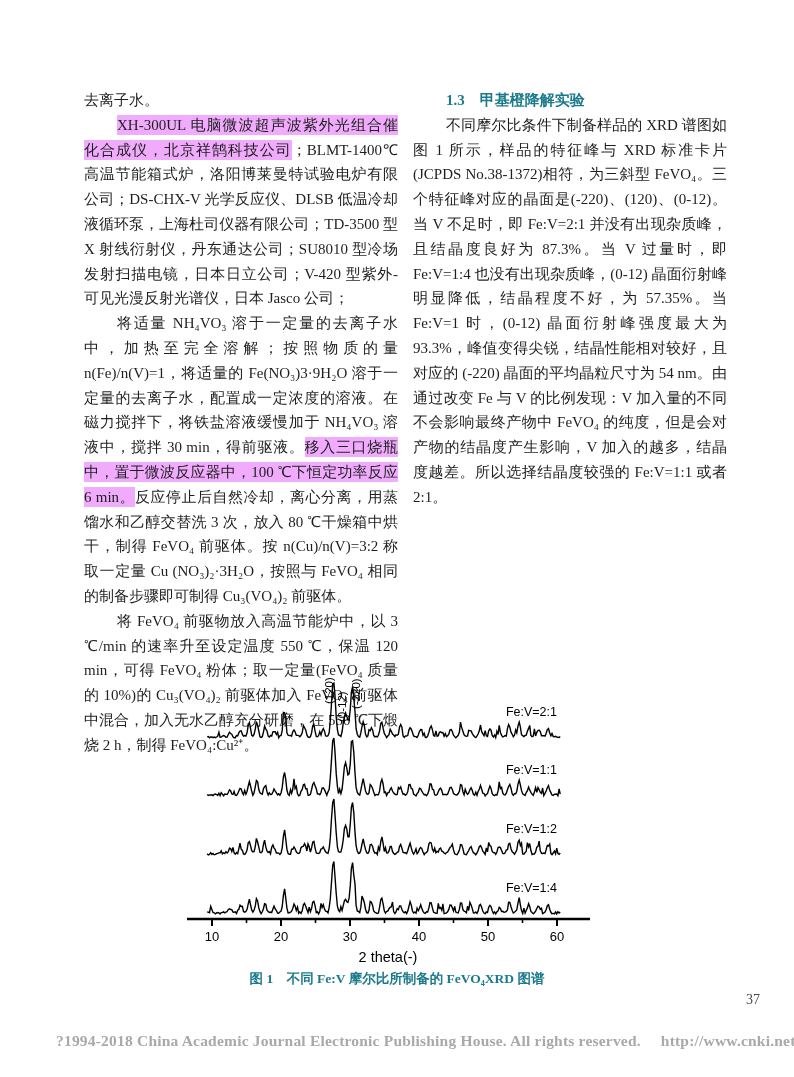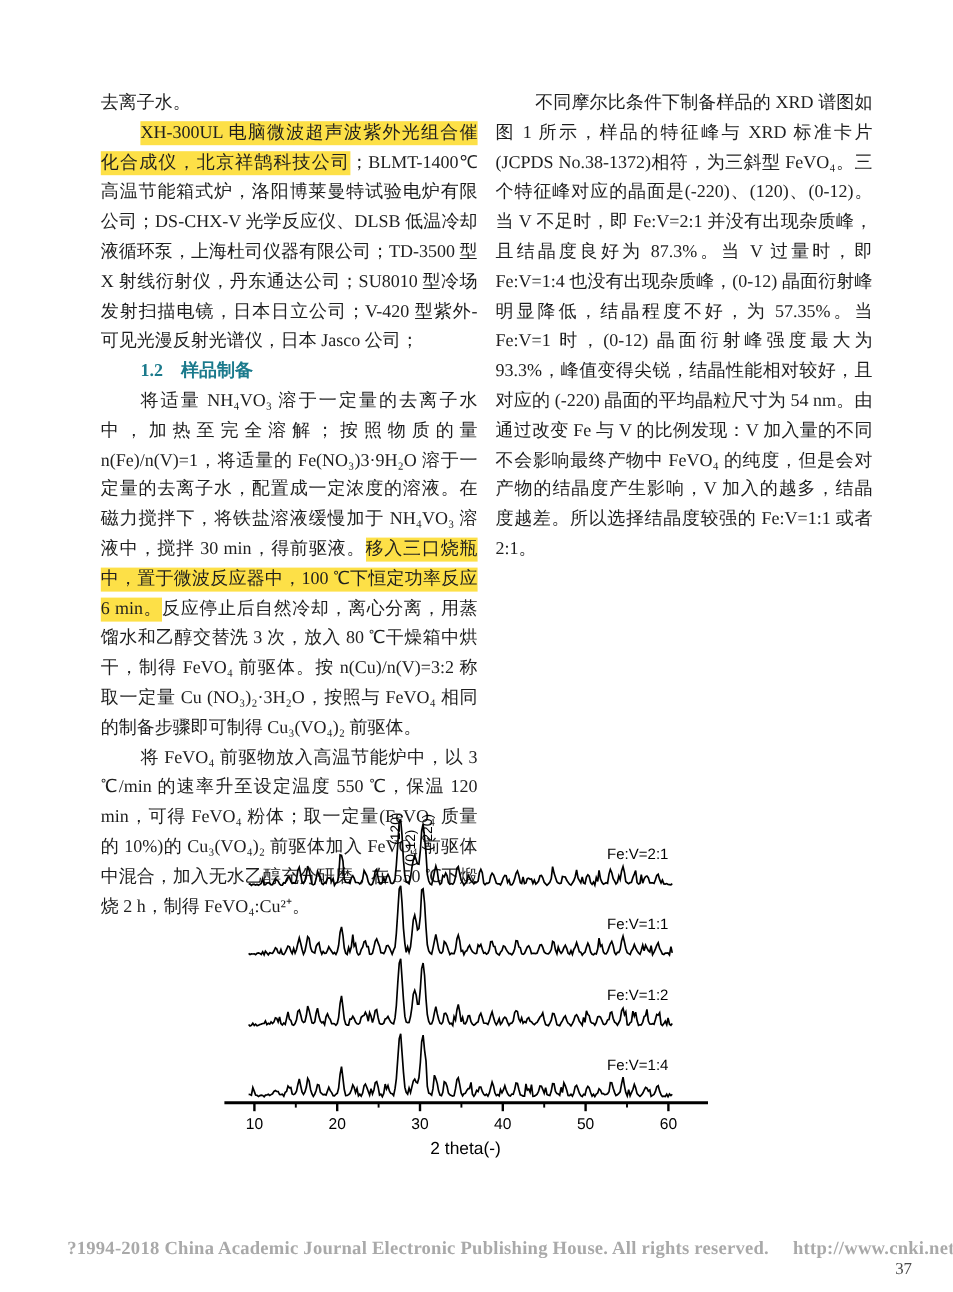--- a/index.html
+++ b/index.html
@@ -1,46 +1,46 @@
 <!DOCTYPE html>
 <html><head>
 <meta charset="utf-8">
 <style>
   html,body{margin:0;padding:0;background:#ffffff;}
   .page{position:relative;width:794px;height:1077px;background:#ffffff;overflow:hidden;
         font-family:"Liberation Serif",serif;color:#1e1e1e;}
-  .col{position:absolute;top:74px;width:314px;font-size:15px;line-height:24.8px;
+  .col{position:absolute;top:88px;width:314px;font-size:15px;line-height:24.8px;
        text-align:justify;}
   .col.left{left:84px;}
   .col.right{left:413px;}
   .para{margin:0;}
   .para.indent{text-indent:2.2em;}
   .sec-heading{margin:0;text-indent:2.2em;font-weight:700;color:#1b7a8c;}
   .sec-heading.black{color:#111111;}
-  mark{background:#fde047;color:inherit;padding:2px 0;}
+  mark{background:#f0abfc;color:inherit;padding:2px 0;}
   .figure{position:absolute;left:150px;top:659px;width:494px;margin:0;}
   .figure svg{display:block;}
   .caption{margin-top:5px;text-align:center;font-size:13.5px;font-weight:700;color:#1b7a8c;}
-  .pageno{position:absolute;left:746px;top:1051px;font-size:14px;color:#4a4a4a;}
+  .pageno{position:absolute;left:746px;top:992px;font-size:14px;color:#4a4a4a;}
   .footer{position:absolute;left:28px;top:1032px;width:745px;font-size:15.5px;font-weight:700;
           color:#a9a9a9;letter-spacing:0.2px;white-space:nowrap;margin-left:28px;}
   .footer .gap{display:inline-block;width:20px;}
 </style>
 </head>
 <body>
 
 <div class="page">
   <div class="col left" id="left-col">
       <p class="para"><span>去离子水。</span></p>
       <p class="para indent"><mark>XH-300UL 电脑微波超声波紫外光组合催化合成仪，北京祥鹄科技公司</mark><span>；BLMT-1400℃ 高温节能箱式炉，洛阳博莱曼特试验电炉有限公司；DS-CHX-V 光学反应仪、DLSB 低温冷却液循环泵，上海杜司仪器有限公司；TD-3500 型 X 射线衍射仪，丹东通达公司；SU8010 型冷场发射扫描电镜，日本日立公司；V-420 型紫外-可见光漫反射光谱仪，日本 Jasco 公司；</span></p>
-      <div class="sec-heading">1.2　样品制备</div>
       <p class="para indent"><span>将适量 NH₄VO₃ 溶于一定量的去离子水中，加热至完全溶解；按照物质的量 n(Fe)/n(V)=1，将适量的 Fe(NO₃)3·9H₂O 溶于一定量的去离子水，配置成一定浓度的溶液。在磁力搅拌下，将铁盐溶液缓慢加于 NH₄VO₃ 溶液中，搅拌 30 min，得前驱液。</span><mark>移入三口烧瓶中，置于微波反应器中，100 ℃下恒定功率反应 6 min。</mark><span>反应停止后自然冷却，离心分离，用蒸馏水和乙醇交替洗 3 次，放入 80 ℃干燥箱中烘干，制得 FeVO₄ 前驱体。按 n(Cu)/n(V)=3:2 称取一定量 Cu (NO₃)₂·3H₂O，按照与 FeVO₄ 相同的制备步骤即可制得 Cu₃(VO₄)₂ 前驱体。</span></p>
       <p class="para indent"><span>将 FeVO₄ 前驱物放入高温节能炉中，以 3 ℃/min 的速率升至设定温度 550 ℃，保温 120 min，可得 FeVO₄ 粉体；取一定量(FeVO₄ 质量的 10%)的 Cu₃(VO₄)₂ 前驱体加入 FeVO₄ 前驱体中混合，加入无水乙醇充分研磨，在 550 ℃下煅烧 2 h，制得 FeVO₄:Cu²⁺。</span></p>
     </div>
   <div class="col right" id="right-col">
+      <div class="sec-heading">1.3　甲基橙降解实验</div>
       <p class="para indent"><span>不同摩尔比条件下制备样品的 XRD 谱图如图 1 所示，样品的特征峰与 XRD 标准卡片(JCPDS No.38-1372)相符，为三斜型 FeVO₄。三个特征峰对应的晶面是(-220)、(120)、(0-12)。当 V 不足时，即 Fe:V=2:1 并没有出现杂质峰，且结晶度良好为 87.3%。当 V 过量时，即 Fe:V=1:4 也没有出现杂质峰，(0-12) 晶面衍射峰明显降低，结晶程度不好，为 57.35%。当 Fe:V=1 时，(0-12) 晶面衍射峰强度最大为 93.3%，峰值变得尖锐，结晶性能相对较好，且对应的 (-220) 晶面的平均晶粒尺寸为 54 nm。由通过改变 Fe 与 V 的比例发现：V 加入量的不同不会影响最终产物中 FeVO₄ 的纯度，但是会对产物的结晶度产生影响，V 加入的越多，结晶度越差。所以选择结晶度较强的 Fe:V=1:1 或者 2:1。</span></p>
     </div>
 
   <figure class="figure">
     <svg id="xrd-svg" width="494" height="306" viewBox="0 0 494 306">
         <polyline points="57.2,77.8 58.3,77.6 59.5,78.8 60.7,77.9 61.9,78.0 63.0,78.6 64.2,78.0 65.4,78.7 66.6,78.0 67.7,77.2 68.9,73.2 70.1,78.3 71.2,78.2 72.4,77.0 73.6,76.6 74.8,77.0 75.9,78.3 77.1,78.2 78.3,75.5 79.5,73.3 80.6,74.5 81.8,75.2 83.0,77.7 84.1,78.7 85.3,78.7 86.5,76.6 87.7,76.9 88.8,73.9 90.0,72.1 91.2,71.8 92.4,75.4 93.5,77.2 94.7,76.6 95.9,77.0 97.1,73.8 98.2,66.5 99.4,63.7 100.6,69.8 101.7,76.2 102.9,77.2 104.1,75.2 105.3,69.9 106.4,62.7 107.6,66.1 108.8,72.0 110.0,77.8 111.1,78.4 112.3,77.7 113.5,72.9 114.6,67.0 115.8,70.1 117.0,72.0 118.2,77.2 119.3,78.1 120.5,76.5 121.7,77.1 122.9,72.9 124.0,72.6 125.2,72.7 126.4,75.5 127.6,73.3 128.7,78.7 129.9,76.8 131.1,76.5 132.2,71.7 133.4,53.4 134.6,53.8 135.8,58.6 136.9,73.8 138.1,76.2 139.3,76.6 140.5,76.4 141.6,77.2 142.8,72.5 144.0,70.9 145.1,72.8 146.3,76.4 147.5,76.4 148.7,76.6 149.8,77.7 151.0,76.3 152.2,73.8 153.4,66.5 154.5,68.5 155.7,70.9 156.9,75.9 158.0,77.9 159.2,78.5 160.4,77.7 161.6,73.9 162.7,66.7 163.9,65.4 165.1,72.4 166.3,77.4 167.4,77.8 168.6,76.7 169.8,72.7 171.0,76.0 172.1,72.0 173.3,69.6 174.5,72.2 175.6,76.8 176.8,77.3 178.0,76.7 179.2,73.6 180.3,61.8 181.5,44.3 182.7,25.2 183.9,24.2 185.0,36.7 186.2,57.8 187.4,70.6 188.5,76.0 189.7,76.4 190.9,77.4 192.1,72.5 193.2,64.3 194.4,57.7 195.6,53.9 196.8,57.4 197.9,60.9 199.1,61.2 200.3,49.6 201.4,33.1 202.6,27.6 203.8,39.2 205.0,52.2 206.1,69.7 207.3,75.2 208.5,77.6 209.7,78.3 210.8,73.9 212.0,67.7 213.2,62.7 214.4,66.9 215.5,75.0 216.7,77.9 217.9,76.8 219.0,70.7 220.2,71.7 221.4,68.6 222.6,70.9 223.7,76.5 224.9,77.8 226.1,77.3 227.3,77.9 228.4,76.3 229.6,71.9 230.8,64.4 231.9,63.2 233.1,69.2 234.3,74.5 235.5,76.3 236.6,78.6 237.8,77.0 239.0,75.7 240.2,70.3 241.3,72.3 242.5,75.0 243.7,76.0 244.9,77.5 246.0,75.9 247.2,76.3 248.4,75.2 249.5,68.3 250.7,65.5 251.9,68.3 253.1,77.0 254.2,78.3 255.4,76.9 256.6,77.1 257.8,76.3 258.9,71.1 260.1,68.7 261.3,70.2 262.4,73.2 263.6,77.0 264.8,77.5 266.0,77.6 267.1,78.4 268.3,76.0 269.5,72.3 270.7,70.5 271.8,70.7 273.0,76.4 274.2,74.3 275.3,78.3 276.5,78.4 277.7,76.8 278.9,73.4 280.0,69.0 281.2,66.9 282.4,70.6 283.6,76.6 284.7,77.2 285.9,71.8 287.1,77.3 288.3,76.8 289.4,73.2 290.6,72.8 291.8,73.8 292.9,73.5 294.1,77.2 295.3,74.5 296.5,77.7 297.6,76.8 298.8,75.2 300.0,70.8 301.2,70.6 302.3,72.5 303.5,76.2 304.7,77.6 305.8,78.8 307.0,77.6 308.2,76.3 309.4,73.1 310.5,63.2 311.7,68.6 312.9,72.3 314.1,75.8 315.2,76.8 316.4,77.3 317.6,76.9 318.7,71.4 319.9,71.6 321.1,71.9 322.3,74.6 323.4,76.3 324.6,77.8 325.8,78.6 327.0,76.8 328.1,75.0 329.3,71.8 330.5,66.0 331.7,72.7 332.8,74.7 334.0,76.7 335.2,71.7 336.3,76.8 337.5,77.4 338.7,71.8 339.9,70.0 341.0,71.2 342.2,76.5 343.4,78.0 344.6,76.0 345.7,78.6 346.9,72.3 348.1,75.5 349.2,66.3 350.4,73.4 351.6,76.3 352.8,77.9 353.9,77.3 355.1,76.6 356.3,77.1 357.5,69.4 358.6,65.5 359.8,68.3 361.0,73.2 362.2,75.3 363.3,77.7 364.5,76.3 365.7,70.9 366.8,73.9 368.0,66.8 369.2,63.1 370.4,68.2 371.5,75.7 372.7,76.6 373.9,77.5 375.1,76.5 376.2,76.2 377.4,72.2 378.6,69.4 379.7,66.4 380.9,76.4 382.1,77.7 383.3,77.1 384.4,69.9 385.6,77.0 386.8,73.4 388.0,71.5 389.1,71.0 390.3,72.6 391.5,76.8 392.6,76.7 393.8,76.7 395.0,77.2 396.2,74.2 397.3,70.6 398.5,69.5 399.7,74.0 400.9,76.8 402.0,74.5 403.2,77.6 404.4,77.7 405.6,77.3 406.7,78.1 407.9,78.2 409.1,78.4 410.2,77.4" fill="none" stroke="#000000" stroke-width="1.4"></polyline>
         <text x="407" y="57" text-anchor="end" font-size="12.5" font-family="&quot;Liberation Sans&quot;, sans-serif" fill="#000">Fe:V=2:1</text>
         <polyline points="57.2,135.5 58.3,136.5 59.5,135.9 60.7,136.0 61.9,135.8 63.0,136.5 64.2,135.4 65.4,135.1 66.6,135.5 67.7,136.4 68.9,134.2 70.1,136.7 71.2,133.7 72.4,135.1 73.6,136.7 74.8,135.0 75.9,135.3 77.1,135.4 78.3,133.5 79.5,130.8 80.6,131.7 81.8,134.9 83.0,135.4 84.1,132.4 85.3,136.1 86.5,136.5 87.7,134.7 88.8,132.1 90.0,129.4 91.2,130.0 92.4,133.7 93.5,135.7 94.7,131.4 95.9,135.2 97.1,132.2 98.2,127.2 99.4,122.6 100.6,127.2 101.7,132.0 102.9,136.2 104.1,133.7 105.3,127.7 106.4,121.5 107.6,122.9 108.8,130.6 110.0,133.8 111.1,134.6 112.3,135.2 113.5,129.6 114.6,127.7 115.8,126.6 117.0,132.9 118.2,136.1 119.3,133.9 120.5,135.4 121.7,135.3 122.9,133.0 124.0,129.9 125.2,132.1 126.4,133.9 127.6,135.8 128.7,134.8 129.9,136.3 131.1,133.7 132.2,128.7 133.4,118.0 134.6,113.5 135.8,120.6 136.9,131.0 138.1,135.4 139.3,136.4 140.5,130.7 141.6,134.2 142.8,130.0 144.0,119.9 145.1,129.5 146.3,127.4 147.5,134.8 148.7,136.8 149.8,136.2 151.0,132.4 152.2,130.4 153.4,125.8 154.5,125.2 155.7,129.8 156.9,129.8 158.0,136.1 159.2,136.3 160.4,135.4 161.6,130.5 162.7,125.5 163.9,123.5 165.1,126.7 166.3,129.7 167.4,134.9 168.6,135.0 169.8,135.7 171.0,133.5 172.1,129.2 173.3,128.9 174.5,130.7 175.6,133.3 176.8,136.2 178.0,132.8 179.2,130.2 180.3,118.7 181.5,100.6 182.7,81.8 183.9,79.1 185.0,93.1 186.2,114.4 187.4,127.3 188.5,134.6 189.7,130.2 190.9,134.6 192.1,130.0 193.2,120.0 194.4,107.6 195.6,103.6 196.8,109.1 197.9,115.9 199.1,114.8 200.3,104.4 201.4,82.6 202.6,81.7 203.8,93.5 205.0,113.7 206.1,128.3 207.3,133.5 208.5,135.2 209.7,136.1 210.8,131.3 212.0,125.2 213.2,119.7 214.4,125.9 215.5,131.9 216.7,134.8 217.9,135.4 219.0,133.9 220.2,125.6 221.4,126.9 222.6,129.5 223.7,133.0 224.9,136.5 226.1,135.4 227.3,135.7 228.4,135.7 229.6,131.9 230.8,123.3 231.9,120.3 233.1,125.0 234.3,133.7 235.5,133.0 236.6,136.5 237.8,133.8 239.0,133.4 240.2,130.3 241.3,128.7 242.5,132.0 243.7,134.0 244.9,135.1 246.0,135.7 247.2,135.4 248.4,128.5 249.5,129.8 250.7,128.0 251.9,132.0 253.1,135.3 254.2,134.8 255.4,136.2 256.6,135.4 257.8,132.4 258.9,125.7 260.1,125.5 261.3,129.6 262.4,129.8 263.6,135.0 264.8,136.0 266.0,136.9 267.1,134.6 268.3,133.1 269.5,129.2 270.7,129.8 271.8,132.2 273.0,134.2 274.2,135.7 275.3,135.6 276.5,136.7 277.7,135.0 278.9,131.6 280.0,124.9 281.2,125.1 282.4,130.2 283.6,130.9 284.7,135.8 285.9,136.3 287.1,135.5 288.3,132.8 289.4,130.2 290.6,129.2 291.8,131.6 292.9,135.7 294.1,135.4 295.3,135.5 296.5,135.7 297.6,135.2 298.8,132.0 300.0,128.5 301.2,128.3 302.3,130.5 303.5,134.3 304.7,135.3 305.8,135.8 307.0,135.9 308.2,134.5 309.4,132.3 310.5,125.5 311.7,126.2 312.9,132.7 314.1,135.8 315.2,130.3 316.4,133.6 317.6,135.4 318.7,134.0 319.9,130.7 321.1,128.7 322.3,131.5 323.4,135.4 324.6,136.2 325.8,133.2 327.0,136.3 328.1,132.4 329.3,130.3 330.5,126.4 331.7,130.2 332.8,134.2 334.0,134.5 335.2,136.9 336.3,135.4 337.5,134.6 338.7,130.4 339.9,127.0 341.0,129.4 342.2,134.4 343.4,136.2 344.6,136.7 345.7,135.6 346.9,136.0 348.1,131.9 349.2,122.8 350.4,129.6 351.6,128.4 352.8,134.2 353.9,135.7 355.1,135.9 356.3,134.1 357.5,130.5 358.6,127.5 359.8,125.5 361.0,129.2 362.2,134.8 363.3,136.4 364.5,134.7 365.7,134.7 366.8,132.2 368.0,125.1 369.2,121.2 370.4,126.2 371.5,131.4 372.7,134.9 373.9,135.7 375.1,136.4 376.2,133.5 377.4,131.7 378.6,128.1 379.7,130.9 380.9,133.4 382.1,135.2 383.3,136.2 384.4,133.0 385.6,128.5 386.8,133.3 388.0,128.6 389.1,130.8 390.3,133.2 391.5,134.3 392.6,129.0 393.8,136.6 395.0,134.4 396.2,131.7 397.3,128.7 398.5,126.6 399.7,131.3 400.9,133.6 402.0,136.0 403.2,136.4 404.4,135.3 405.6,135.3 406.7,135.1 407.9,136.8 409.1,129.9 410.2,135.1" fill="none" stroke="#000000" stroke-width="1.4"></polyline>
         <text x="407" y="115" text-anchor="end" font-size="12.5" font-family="&quot;Liberation Sans&quot;, sans-serif" fill="#000">Fe:V=1:1</text>
         <polyline points="57.2,194.7 58.3,196.0 59.5,195.4 60.7,193.7 61.9,195.5 63.0,194.5 64.2,195.8 65.4,195.4 66.6,194.7 67.7,194.4 68.9,193.9 70.1,193.8 71.2,191.8 72.4,194.8 73.6,193.8 74.8,194.5 75.9,192.6 77.1,193.9 78.3,192.6 79.5,189.2 80.6,189.6 81.8,192.6 83.0,188.4 84.1,193.9 85.3,195.1 86.5,193.5 87.7,194.7 88.8,189.9 90.0,184.2 91.2,190.2 92.4,191.4 93.5,194.9 94.7,195.4 95.9,193.9 97.1,190.8 98.2,183.9 99.4,182.7 100.6,186.9 101.7,191.6 102.9,193.0 104.1,192.4 105.3,187.3 106.4,179.4 107.6,183.0 108.8,188.2 110.0,193.4 111.1,193.7 112.3,192.5 113.5,185.2 114.6,181.2 115.8,187.9 117.0,191.9 118.2,193.4 119.3,192.5 120.5,194.9 121.7,188.3 122.9,185.9 124.0,188.8 125.2,190.5 126.4,194.1 127.6,194.0 128.7,194.1 129.9,195.4 131.1,193.9 132.2,188.8 133.4,177.4 134.6,170.9 135.8,180.5 136.9,190.2 138.1,194.5 139.3,195.2 140.5,195.2 141.6,190.2 142.8,190.3 144.0,187.9 145.1,189.7 146.3,192.8 147.5,194.1 148.7,194.4 149.8,193.6 151.0,188.7 152.2,187.7 153.4,187.2 154.5,184.6 155.7,187.1 156.9,192.0 158.0,184.8 159.2,187.8 160.4,193.1 161.6,188.9 162.7,183.1 163.9,182.4 165.1,189.1 166.3,193.9 167.4,194.4 168.6,194.5 169.8,193.6 171.0,190.1 172.1,189.7 173.3,188.0 174.5,190.7 175.6,192.7 176.8,193.8 178.0,194.3 179.2,189.3 180.3,178.9 181.5,159.7 182.7,143.6 183.9,140.0 185.0,155.9 186.2,173.7 187.4,188.0 188.5,192.6 189.7,193.2 190.9,193.0 192.1,188.1 193.2,181.0 194.4,169.5 195.6,166.3 196.8,170.2 197.9,177.9 199.1,177.9 200.3,164.8 201.4,148.2 202.6,143.5 203.8,153.9 205.0,173.4 206.1,186.6 207.3,192.2 208.5,194.4 209.7,194.1 210.8,191.3 212.0,185.1 213.2,179.9 214.4,185.9 215.5,190.4 216.7,193.7 217.9,194.3 219.0,192.7 220.2,185.8 221.4,185.4 222.6,187.5 223.7,191.9 224.9,194.2 226.1,193.7 227.3,195.5 228.4,188.1 229.6,191.0 230.8,182.4 231.9,178.0 233.1,184.3 234.3,192.5 235.5,188.8 236.6,193.9 237.8,194.1 239.0,191.9 240.2,187.5 241.3,187.4 242.5,192.4 243.7,194.4 244.9,195.3 246.0,194.6 247.2,193.3 248.4,192.7 249.5,187.6 250.7,185.5 251.9,189.2 253.1,193.5 254.2,193.7 255.4,193.7 256.6,194.7 257.8,191.5 258.9,187.5 260.1,184.2 261.3,189.0 262.4,192.7 263.6,195.0 264.8,193.0 266.0,189.9 267.1,194.7 268.3,193.2 269.5,189.9 270.7,188.6 271.8,189.6 273.0,193.0 274.2,195.5 275.3,193.8 276.5,193.7 277.7,191.7 278.9,184.8 280.0,183.3 281.2,183.9 282.4,190.2 283.6,192.4 284.7,189.2 285.9,193.7 287.1,192.3 288.3,193.2 289.4,189.9 290.6,189.0 291.8,192.1 292.9,192.5 294.1,194.1 295.3,194.9 296.5,193.6 297.6,193.0 298.8,190.8 300.0,188.5 301.2,187.4 302.3,185.1 303.5,190.9 304.7,194.8 305.8,195.3 307.0,195.7 308.2,193.6 309.4,191.1 310.5,185.6 311.7,185.8 312.9,189.6 314.1,194.9 315.2,195.3 316.4,195.7 317.6,193.3 318.7,191.5 319.9,188.9 321.1,187.6 322.3,191.3 323.4,193.7 324.6,194.4 325.8,195.8 327.0,194.0 328.1,191.5 329.3,187.7 330.5,186.6 331.7,188.8 332.8,192.1 334.0,193.5 335.2,195.3 336.3,188.9 337.5,192.9 338.7,183.4 339.9,186.5 341.0,187.4 342.2,192.5 343.4,193.6 344.6,193.7 345.7,195.3 346.9,193.0 348.1,188.5 349.2,188.1 350.4,188.6 351.6,191.4 352.8,194.4 353.9,194.8 355.1,193.9 356.3,190.9 357.5,190.7 358.6,185.0 359.8,184.4 361.0,189.7 362.2,192.8 363.3,193.6 364.5,195.3 365.7,193.1 366.8,191.0 368.0,183.3 369.2,181.2 370.4,186.6 371.5,184.3 372.7,195.0 373.9,195.3 375.1,193.4 376.2,192.5 377.4,183.6 378.6,187.8 379.7,184.5 380.9,191.5 382.1,195.5 383.3,195.0 384.4,195.1 385.6,192.9 386.8,188.1 388.0,187.4 389.1,182.2 390.3,191.9 391.5,194.4 392.6,194.5 393.8,194.0 395.0,194.6 396.2,190.5 397.3,186.4 398.5,187.0 399.7,185.0 400.9,194.6 402.0,195.6 403.2,194.0 404.4,192.0 405.6,194.8 406.7,189.2 407.9,194.5 409.1,195.4 410.2,194.0" fill="none" stroke="#000000" stroke-width="1.4"></polyline>
@@ -63,20 +63,21 @@
         <text x="338" y="282" text-anchor="middle" font-size="13" font-family="&quot;Liberation Sans&quot;, sans-serif" fill="#000">50</text>
         <line x1="407" y1="260" x2="407" y2="267" stroke="#000" stroke-width="2"></line>
         <text x="407" y="282" text-anchor="middle" font-size="13" font-family="&quot;Liberation Sans&quot;, sans-serif" fill="#000">60</text>
         <line x1="96.5" y1="260" x2="96.5" y2="264" stroke="#000" stroke-width="1.6"></line>
         <line x1="165.5" y1="260" x2="165.5" y2="264" stroke="#000" stroke-width="1.6"></line>
         <line x1="234.5" y1="260" x2="234.5" y2="264" stroke="#000" stroke-width="1.6"></line>
         <line x1="303.5" y1="260" x2="303.5" y2="264" stroke="#000" stroke-width="1.6"></line>
         <line x1="372.5" y1="260" x2="372.5" y2="264" stroke="#000" stroke-width="1.6"></line>
         <text x="238" y="303" text-anchor="middle" font-size="14.5" font-family="&quot;Liberation Sans&quot;, sans-serif" fill="#000">2 theta(-)</text>
       </svg>
+    <figcaption class="caption">图 1　不同 Fe:V 摩尔比所制备的 FeVO₄XRD 图谱</figcaption>
   </figure>
 
   <div class="pageno">37</div>
 
   <div class="footer">
     <span>?1994-2018 China Academic Journal Electronic Publishing House. All rights reserved.</span><span class="gap"></span><span>http://www.cnki.net</span>
   </div>
 </div>
 
 </body></html>

